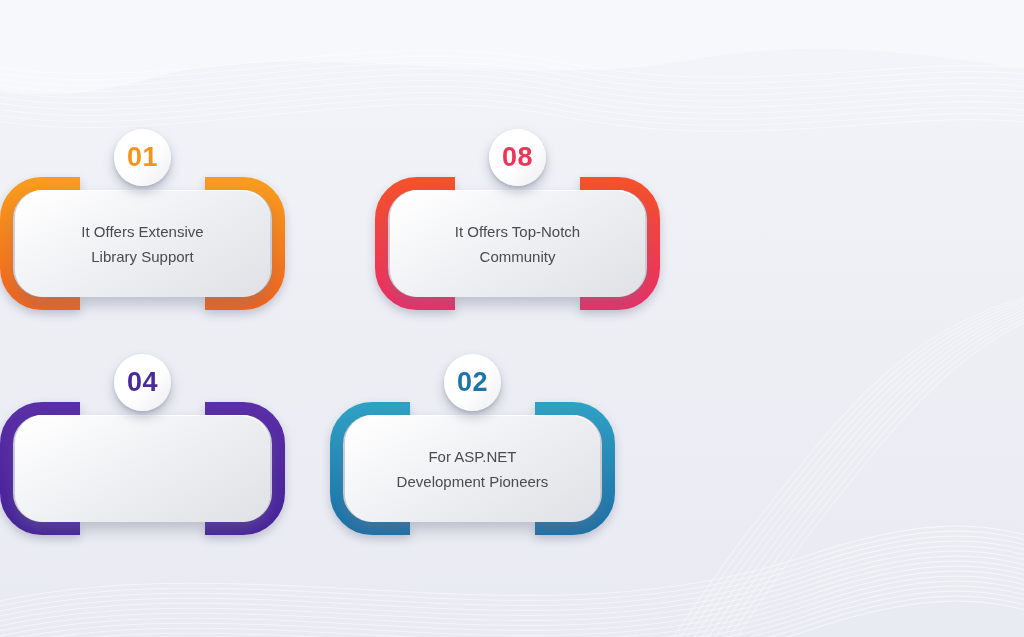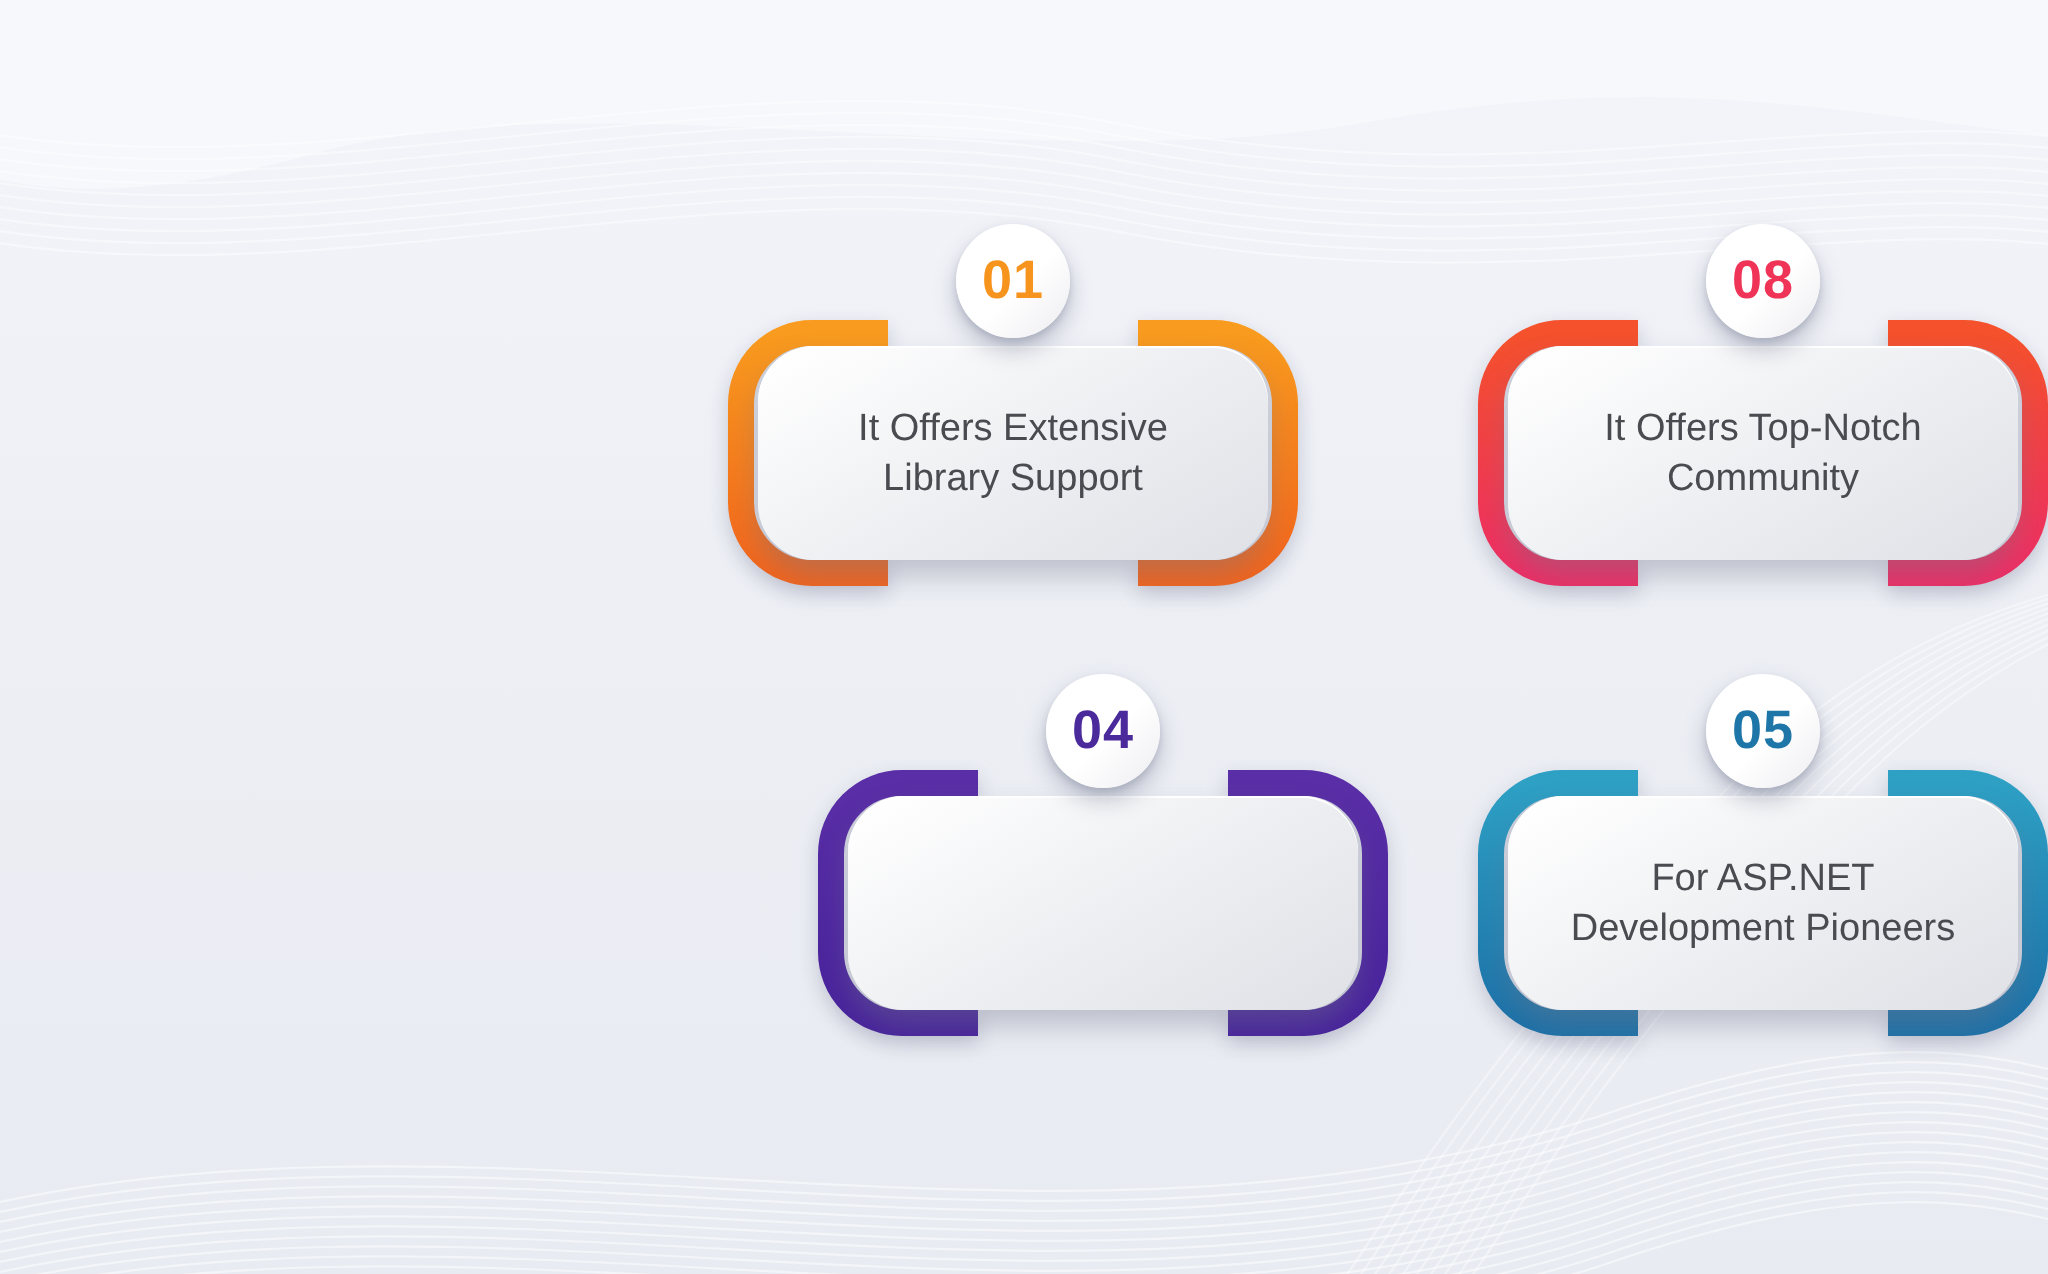--- a/index.html
+++ b/index.html
@@ -2,42 +2,42 @@
 <html><head>
 <meta charset="utf-8">
 <style>
   html,body{margin:0;padding:0;}
   body{
     width:1024px;height:637px;overflow:hidden;position:relative;
     background:linear-gradient(180deg,#f4f5fa 0%,#edeff5 45%,#e9ebf2 100%);
     font-family:"Liberation Sans",sans-serif;
   }
   .bg-decor{position:absolute;inset:0;width:1024px;height:637px;pointer-events:none;}
-  .content{position:relative;z-index:1;padding-top:112px;display:flex;flex-direction:column;align-items:flex-end;}
+  .content{position:relative;z-index:1;padding-top:112px;display:flex;flex-direction:column;align-items:flex-start;margin-top:17px;}
   .row{display:flex;gap:45px;}
   .row-2{margin-top:44px;}
   .unit{display:flex;flex-direction:column;align-items:center;}
   .badge{
     width:57px;height:57px;border-radius:50%;
     background:linear-gradient(135deg,#ffffff 55%,#ededf1 100%);
     box-shadow:0 6px 11px rgba(122,128,150,.45),0 2px 3px rgba(122,128,150,.28);
     display:flex;align-items:center;justify-content:center;
     margin-bottom:-9px;position:relative;z-index:2;
   }
   .num{font-size:27px;font-weight:bold;letter-spacing:.5px;}
   .card{position:relative;width:285px;height:133px;}
   .card svg{position:absolute;inset:0;overflow:visible;filter:drop-shadow(0 4px 5px rgba(118,124,148,.35));}
   .bracket-path{fill:none;stroke-width:13;stroke-linecap:butt;}
   .inner{
     position:absolute;left:15px;right:15px;top:13px;bottom:13px;border-radius:28px;
     background:linear-gradient(150deg,#ffffff 4%,#eeeff2 52%,#dfe1e6 100%);
     box-shadow:0 8px 14px rgba(112,118,140,.38),inset 0 1px 0 #ffffff;
     display:flex;align-items:center;justify-content:center;text-align:center;
   }
-  .txt{font-size:19px;line-height:25px;font-weight:500;color:#4a4b50;}
+  .txt{font-size:15px;line-height:25px;font-weight:500;color:#4a4b50;}
 </style>
 </head>
 <body>
 
 <svg class="bg-decor" viewBox="0 0 1024 637" preserveAspectRatio="none" aria-hidden="true">
   <defs>
     <path id="wA" d="M-30,62 C150,102 360,22 560,62 C760,102 920,48 1054,72" fill="none"></path>
     <path id="wB" d="M-30,608 C240,538 520,648 800,558 C930,513 990,523 1054,543" fill="none"></path>
     <path id="wC" d="M1054,290 C910,320 845,410 765,510 C725,560 695,605 665,650" fill="none"></path>
   </defs>
@@ -163,21 +163,21 @@
         <div class="inner">
           <div class="txt">
             <br>
           </div>
         </div>
       </div>
     </div>
 
     <div class="unit">
       <div class="badge">
-        <span class="num" style="color: rgb(30, 118, 168);">05</span>
+        <span class="num" style="color: rgb(30, 118, 168);">02</span>
       </div>
       <div class="card">
         <svg viewBox="0 0 285 133">
           <defs>
               <linearGradient id="grad4" x1="0" y1="0" x2="0" y2="1">
             <stop class="s-top" offset="0" stop-color="#2EA0C4"></stop>
                 <stop class="s-bot" offset="1" stop-color="#1C71A8"></stop>
           </linearGradient>
             </defs>
           <path class="bracket-path" stroke="url(#grad4)" d="M 80 6.5 L 42 6.5 A 35.5 35.5 0 0 0 6.5 42 L 6.5 91 A 35.5 35.5 0 0 0 42 126.5 L 80 126.5"></path>

